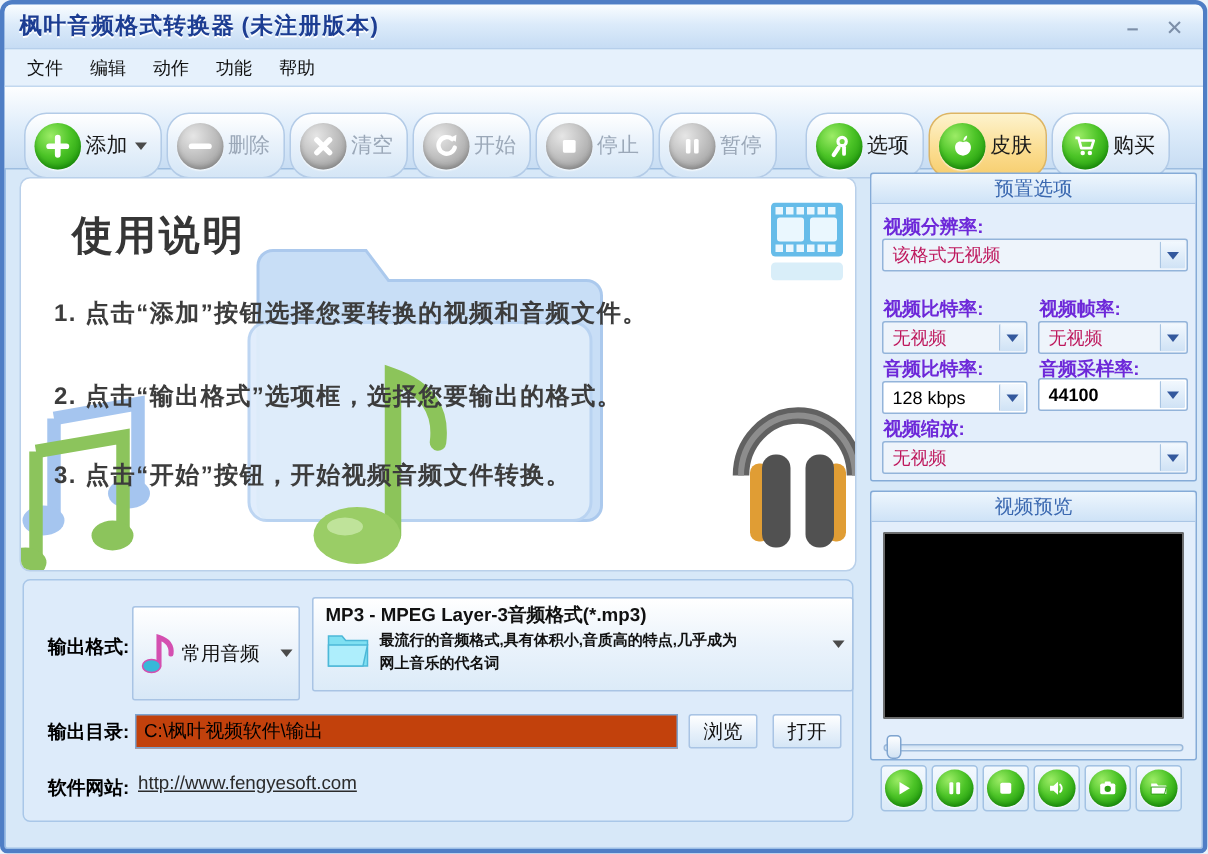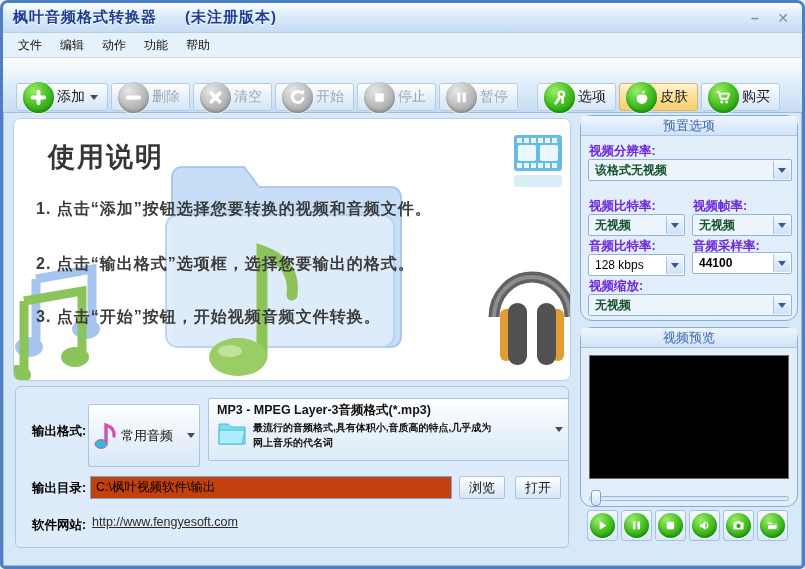--- a/index.html
+++ b/index.html
@@ -14,43 +14,43 @@
   }
 
   
   .titlebar {
     position:absolute; left:0; top:0; right:0; height:30px;
     background:linear-gradient(#fafdff, #dcebfa 45%, #c6dcf4);
     display:flex; align-items:center; padding-left:10px;
     border-bottom:1px solid #b6cfeb;
   }
   .title { font-size:15px; font-weight:bold; color:#1c3d92; text-shadow:0 1px 0 #ffffff; letter-spacing:1px; }
-  .badge { font-size:15px; font-weight:bold; color:#1c3d92; text-shadow:0 1px 0 #ffffff; margin-left:28px; letter-spacing:1px; }
+  .badge { font-size:15px; font-weight:bold; color:#1c3d92; text-shadow:0 1px 0 #ffffff; margin-left:4px; letter-spacing:1px; }
   .win-controls { position:absolute; right:10px; top:6px; display:flex; gap:10px; }
   .win-btn { width:18px; height:18px; display:flex; align-items:center; justify-content:center;
     color:#7d8fa8; font-size:14px; font-weight:bold; cursor:pointer; }
 
   
   .menubar {
     position:absolute; left:0; top:30px; right:0; height:25px;
     background:#e6f1fc; display:flex; align-items:center; padding-left:6px;
     border-bottom:1px solid #c2d8ef;
   }
   .menu-item { padding:17px 9px; color:#111; cursor:default; }
 
   
   .toolbar {
     position:absolute; left:0; top:55px; right:0; height:55px;
     background:linear-gradient(#fdfeff, #dcebfa 55%, #c8ddf3);
     border-bottom:1px solid #9dbde0;
     display:flex; align-items:center; padding-left:13px;
   }
   .tb-btn {
-    height:28px; display:flex; align-items:center; padding:0 9px 0 6px; margin-right:3px;
-    border:1px solid #b3cbe7; border-radius:3px;
+    height:44px; display:flex; align-items:center; padding:0 9px 0 6px; margin-right:3px;
+    border:1px solid #b3cbe7; border-radius:15px;
     background:linear-gradient(#ffffff, #e9f2fb 45%, #d5e6f6);
     color:#1a1a1a; font-size:14px; cursor:pointer;margin-top:24px;
   }
   .tb-btn.disabled { color:#9ba8b8; cursor:default; }
   .tb-btn.active-skin { background:linear-gradient(#fdf3cd, #fbdc8e 60%, #f6cd6e); border-color:#ddb564; }
   .tb-spacer { width:16px; }
   .circle {
     width:31px; height:31px; border-radius:50%; margin-right:3px; flex:0 0 auto;
     display:flex; align-items:center; justify-content:center;
   }
@@ -63,37 +63,37 @@
     position:absolute; left:10px; top:115px; width:558px; height:263px;
     background:#ffffff; border:1px solid #b9d0ea; border-radius:7px; overflow:hidden;
   }
   .deco { position:absolute; }
   .usage-title { position:absolute; left:34px; top:20px; font-size:27px; font-weight:bold; color:#363636; letter-spacing:2px; z-index:3; }
   .step { position:absolute; left:22px; font-size:16px; font-weight:bold; color:#3c3c3c; letter-spacing:1px; z-index:3; white-space:nowrap; }
   .step1 { top:80px; } .step2 { top:135px; } .step3 { top:188px; }
 
   
   .groupbox {
-    position:absolute; background:#e3eefb; border:1px solid #85abd7; border-radius:12px;
+    position:absolute; background:#e3eefb; border:1px solid #85abd7; border-radius:2px;
   }
   .gb-head {
     height:20px; border-bottom:1px solid #aac6e6; border-radius:3px 3px 0 0;
     background:linear-gradient(#eef6fd,#cfe3f7);
     display:flex; align-items:center; justify-content:center;
     color:#3a68b0; font-size:13px;
   }
   .gb-preset { left:577px; top:112px; width:218px; height:206px; }
   .gb-preview { left:577px; top:324px; width:218px; height:180px; }
 
   .plabel { position:absolute; color:#6d28d9; font-size:12.5px; font-weight:bold; white-space:nowrap; }
 
   .dd { position:absolute; height:22px; border:1px solid #93b4da; background:#fff; border-radius:2px; }
   .dd .dd-text { position:absolute; left:6px; top:0; line-height:20px; font-size:12px; color:#000; white-space:nowrap; overflow:hidden; right:20px; }
   .dd.disabled { background:#eef4fb; }
-  .dd.disabled .dd-text { color:#14532d;font-weight:bold; }
+  .dd.disabled .dd-text { color:#be185d; }
   .dd-btn { position:absolute; right:1px; top:1px; bottom:1px; width:17px; border-left:1px solid #a8c4e2; border-radius:1px;
     background:linear-gradient(#f2f8fe,#cfe2f5); display:flex; align-items:center; justify-content:center; cursor:pointer; }
   .caret-down { width:0; height:0; border-left:4px solid transparent; border-right:4px solid transparent; border-top:5px solid #33589d; }
 
   
   .video-area { position:absolute; left:8px; top:27px; width:200px; height:124px; background:#000; border:1px solid #6b6b6b; }
   .slider { position:absolute; left:8px; top:162px; width:200px; height:16px; }
   .slider-track { position:absolute; left:0; right:0; top:6px; height:5px; background:linear-gradient(#cfe0f2,#eaf3fb); border:1px solid #9ab8da; border-radius:3px; }
   .slider-thumb { position:absolute; left:2px; top:0; width:10px; height:16px; background:linear-gradient(#fdfeff,#d2e3f4); border:1px solid #7fa4cf; border-radius:3px 3px 4px 4px; cursor:pointer; }
   .pb-row { position:absolute; left:6px; top:182px; display:flex; gap:3px; }

